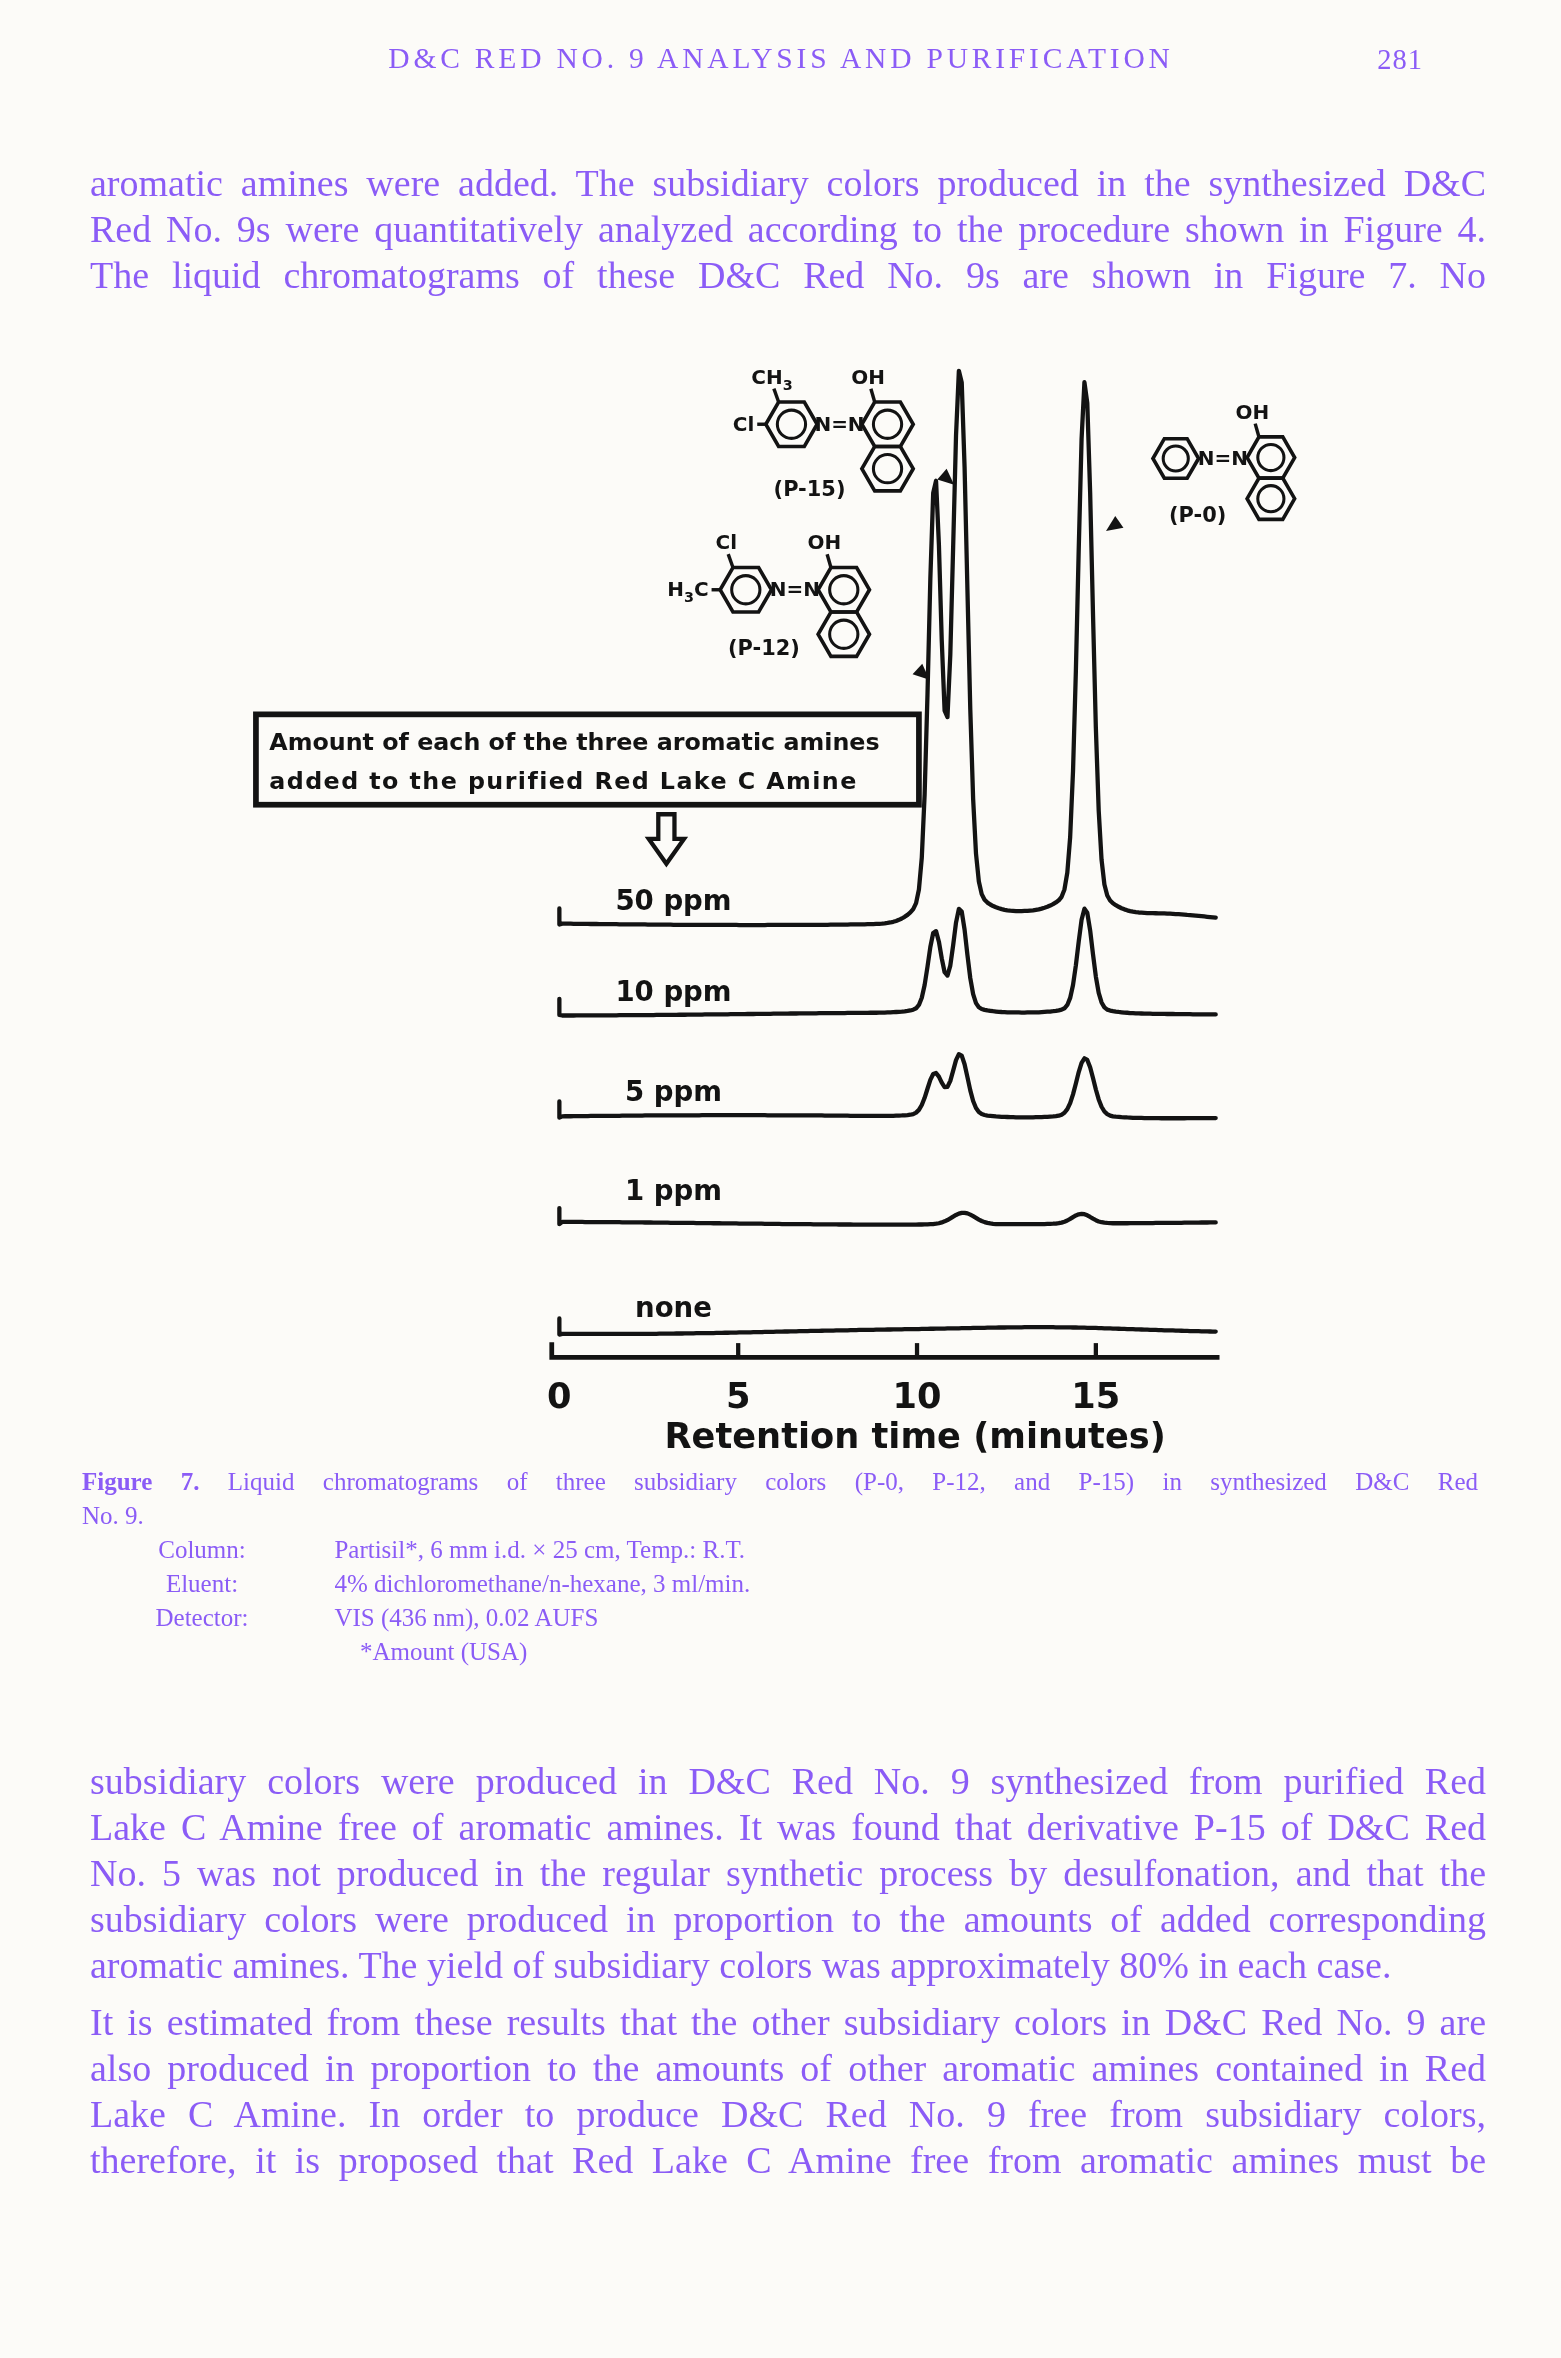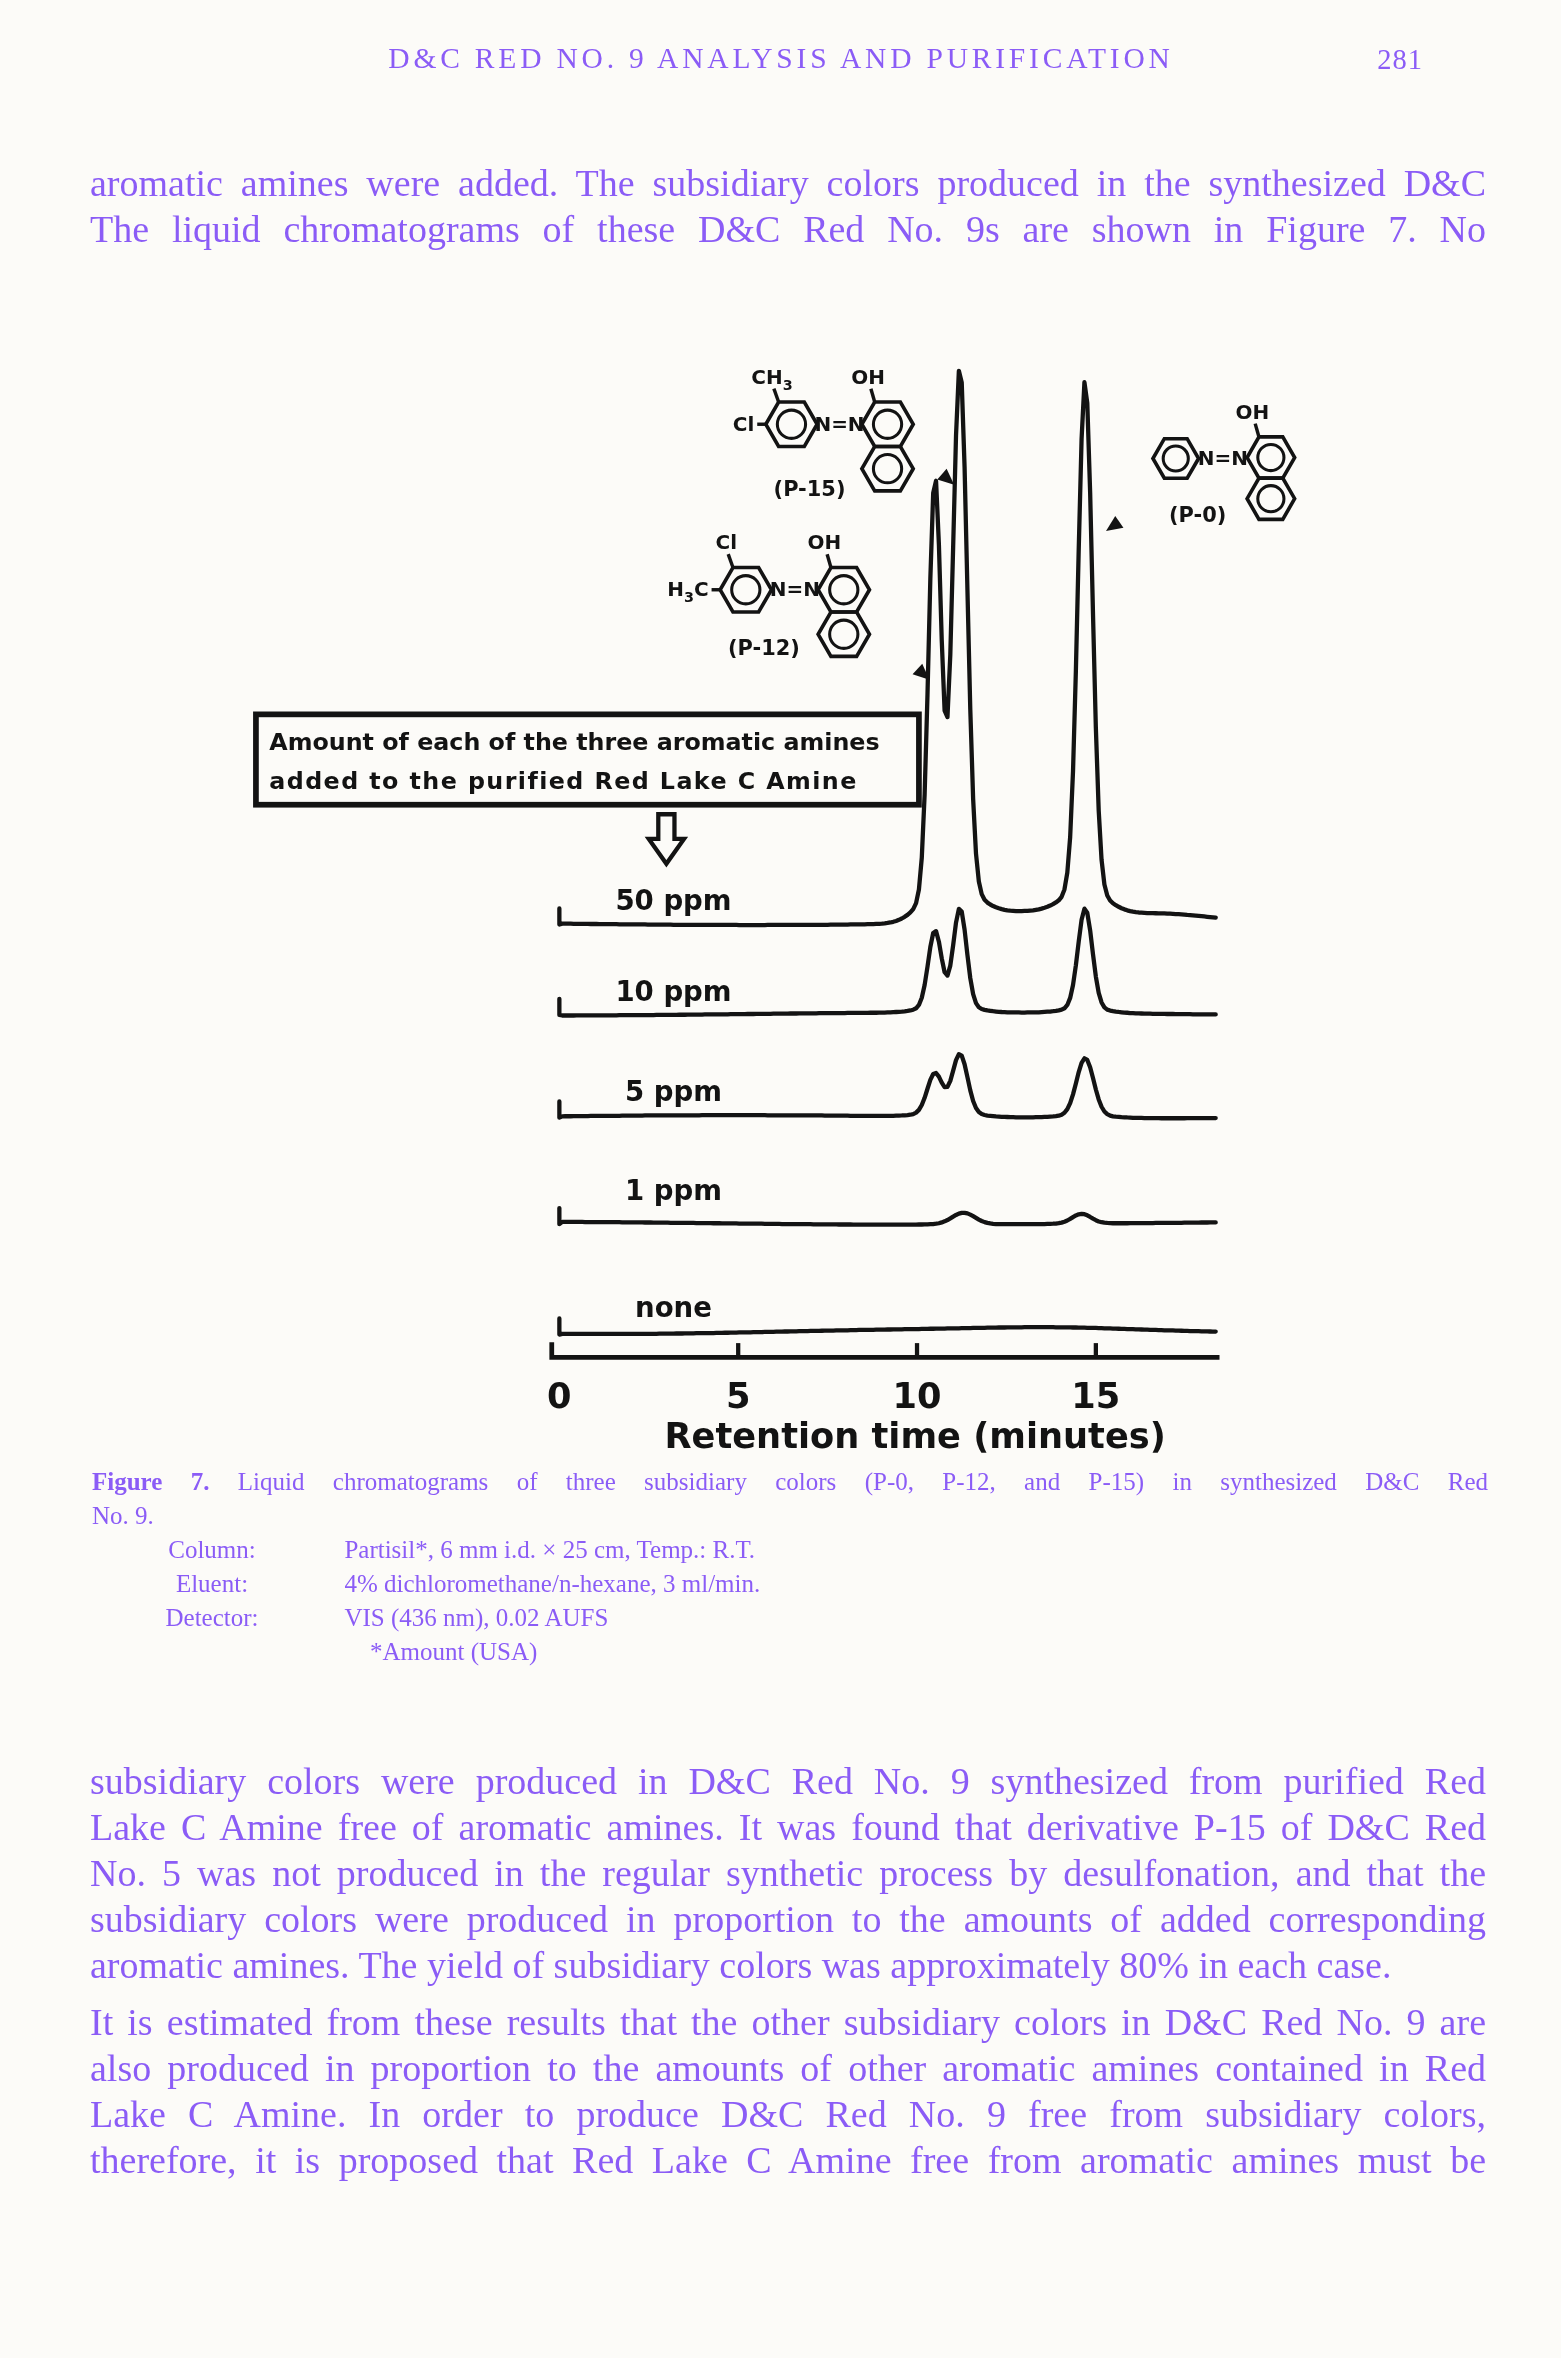--- a/index.html
+++ b/index.html
@@ -22,21 +22,21 @@
   .para{
     position:absolute;left:90px;width:1396px;
     font-size:38px;line-height:46px;font-family:Liberation Serif, serif;
   }
   #p1{top:160px}
   #p2{top:1758px}
   #p3{top:1999px}
   .jline{text-align:justify;text-align-last:justify;}
   .jline.last{text-align-last:left;}
   .caption{
-    position:absolute;left:92px;top:1465px;width:1396px;
+    position:absolute;left:82px;top:1465px;width:1396px;
     font-size:25px;line-height:34px;
   }
   .cap-line1{text-align:justify;text-align-last:justify;}
   .cap-row{display:flex;}
   .cap-key{width:240px;text-align:center;flex:0 0 auto;}
   .cap-val{padding-left:12.4px;}
   .cap-val.indent{padding-left:38px;}
   b.figlab{font-weight:bold;}
   #figure-svg{
     position:absolute;left:0;top:0;width:1562px;height:2359px;
@@ -47,20 +47,21 @@
 </head>
 <body>
 
 <div class="page">
 
   <div class="running-head">D&amp;C RED NO. 9 ANALYSIS AND PURIFICATION</div>
   <div class="page-number">281</div>
 
   <div class="para" id="p1">
       <div class="jline">aromatic amines were added. The subsidiary colors produced in the synthesized D&amp;C</div>
+      <div class="jline">Red No. 9s were quantitatively analyzed according to the procedure shown in Figure 4.</div>
       <div class="jline">The liquid chromatograms of these D&amp;C Red No. 9s are shown in Figure 7. No</div>
     </div>
 
   <svg id="figure-svg" viewBox="0 0 1642 2480">
       <g>
         <g>
           <rect x="269" y="751" width="697" height="95" fill="none" stroke="#131313" stroke-width="6"></rect>
           <text x="283" y="788" font-size="25" class="figtext">Amount of each of the three aromatic amines</text>
           <text x="283" y="830" font-size="25" letter-spacing="1.5" class="figtext">added to the purified Red Lake C Amine</text>
         </g>

